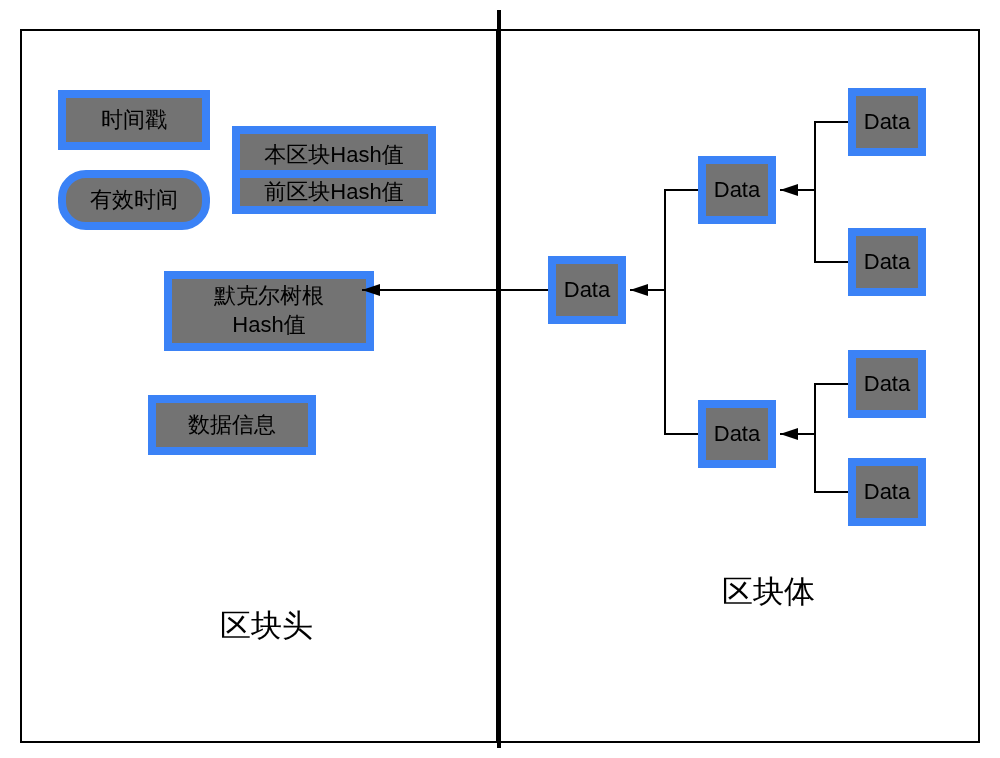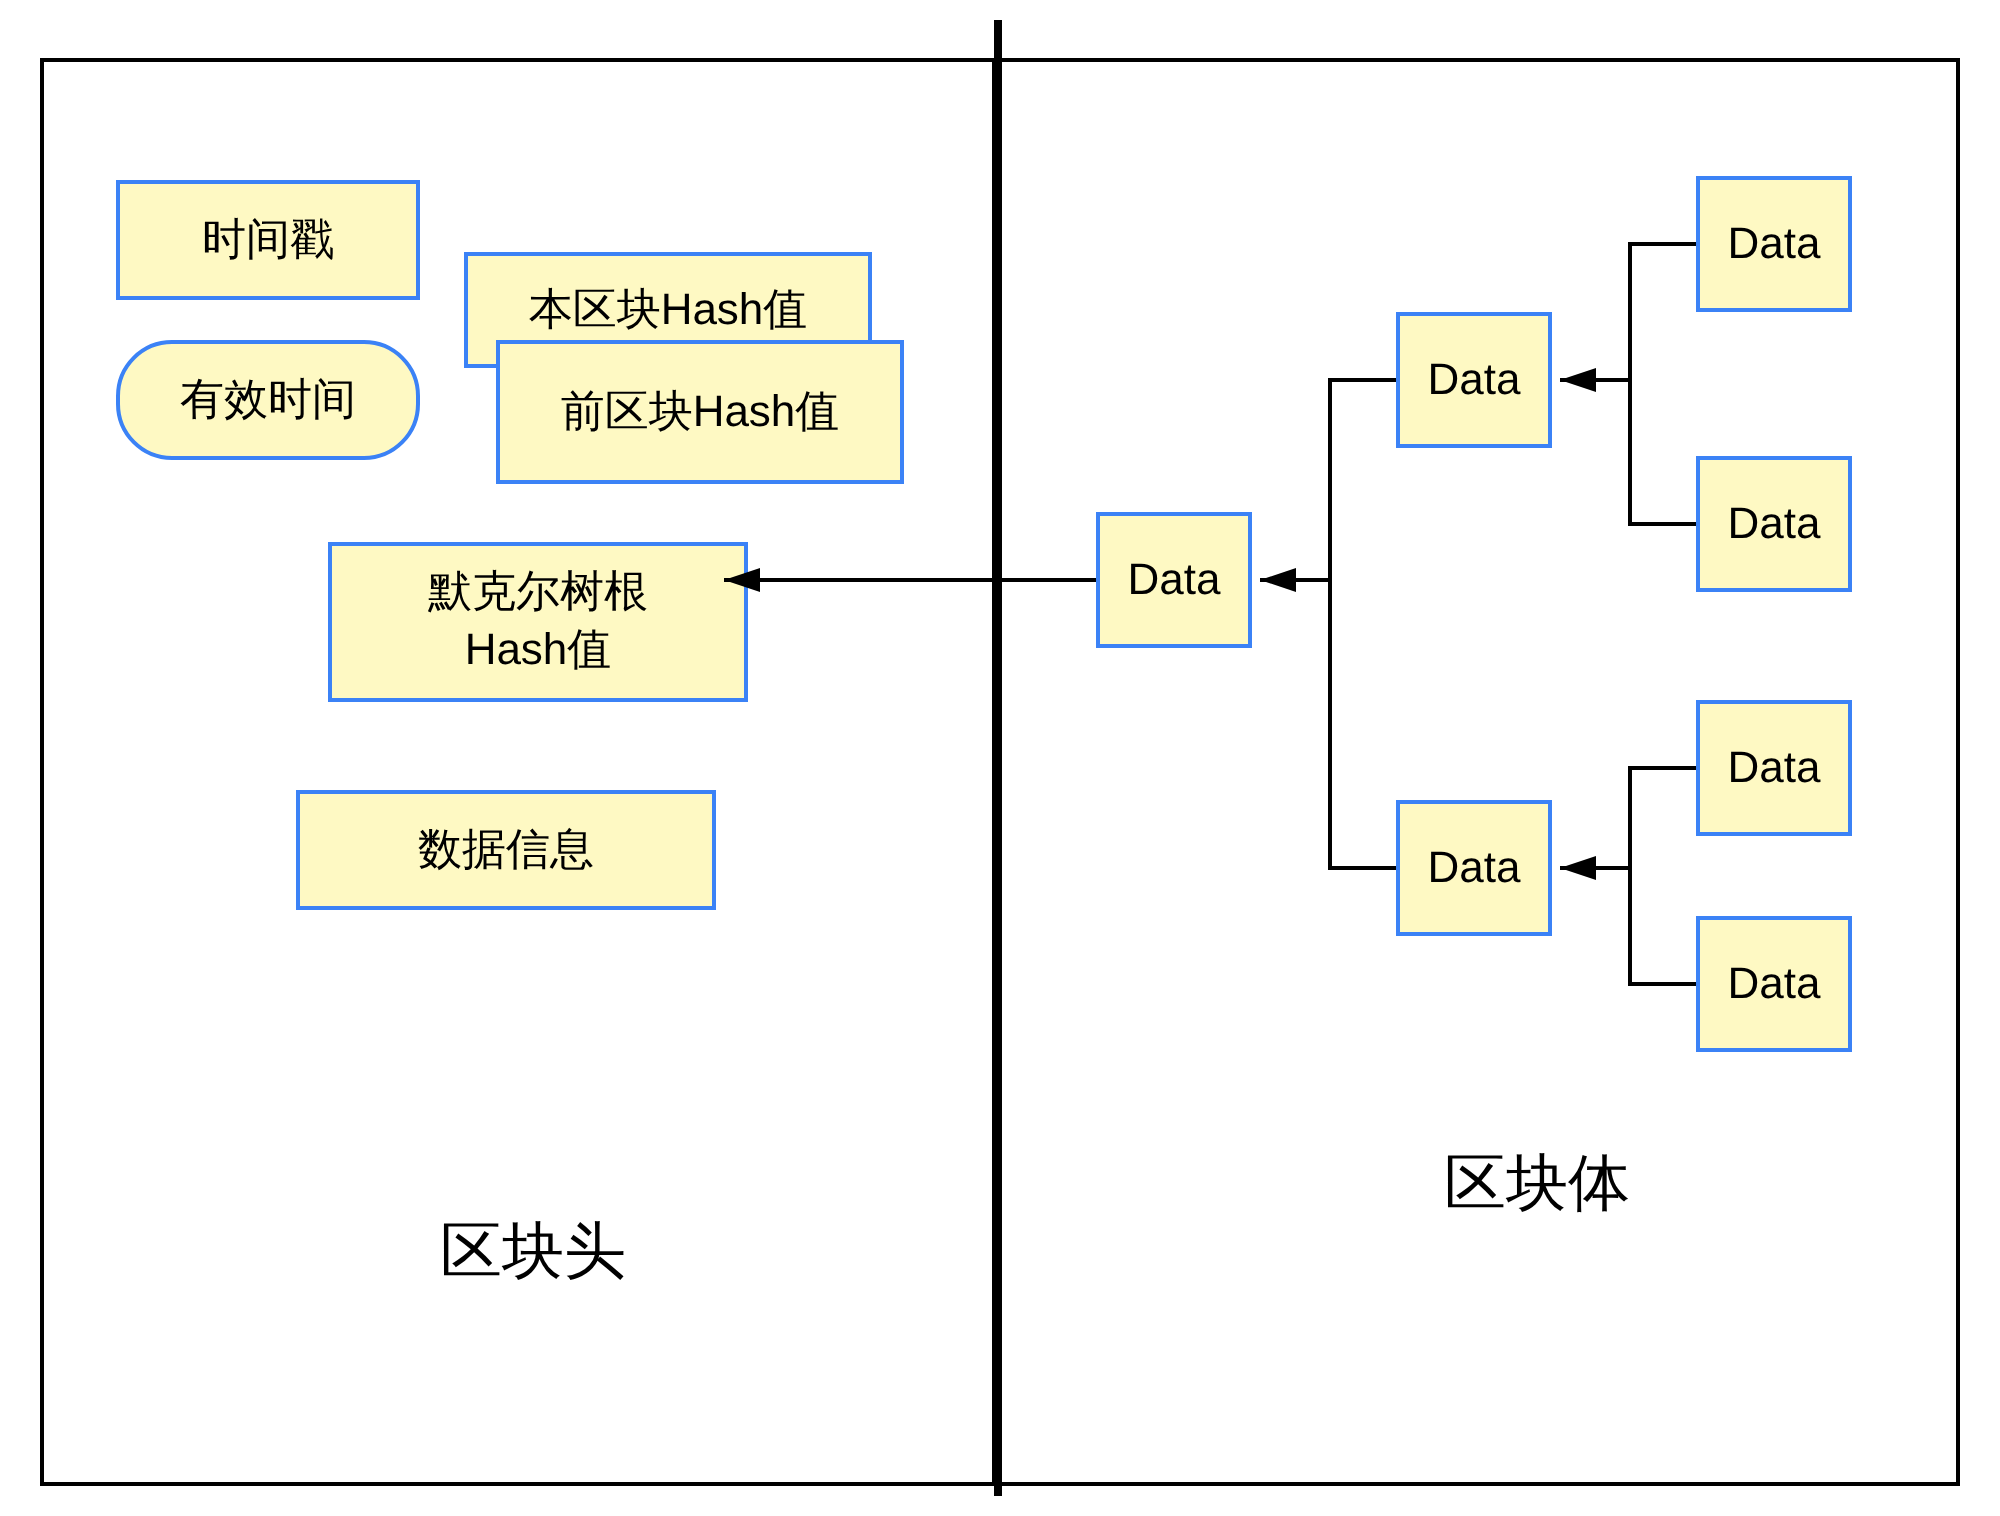--- a/index.html
+++ b/index.html
@@ -9,22 +9,22 @@
     color: #000;
   }
   .canvas {
     position: relative;
     width: 1000px;
     height: 758px;
     background: #fff;
   }
   .box {
     position: absolute;
-    border: 2px solid #3b82f6;
-    background: #fef9c3;
+    border: 8px solid #3b82f6;
+    background: #737373;
     display: flex;
     align-items: center;
     justify-content: center;
     text-align: center;
     box-sizing: border-box;
     line-height: 1.3;
   }
   .frame-left {
     left: 20px; top: 29px;
     width: 478px; height: 714px;
@@ -63,26 +63,26 @@
   <div class="frame-left"></div>
   <div class="frame-right"></div>
   <div class="divider"></div>
 
   <div class="box" style="left:58px;top:90px;width:152px;height:60px;">时间戳</div>
 
   <div class="box" style="left:232px;top:90px;width:204px;height:58px;margin-top:36px;">本区块Hash值</div>
 
   <div class="box" style="left:58px;top:170px;width:152px;height:60px;border-radius:28px;">有效时间</div>
 
-  <div class="box" style="left:232px;top:170px;width:204px;height:72px;margin-left:16px;">前区块Hash值</div>
+  <div class="box" style="left:232px;top:170px;width:204px;height:44px;">前区块Hash值</div>
 
   <div class="box" style="left:164px;top:250px;width:210px;height:80px;white-space:pre-line;margin-top:21px;">默克尔树根
 Hash值</div>
 
-  <div class="box" style="left:148px;top:395px;width:210px;height:60px;">数据信息</div>
+  <div class="box" style="left:148px;top:395px;width:168px;height:60px;">数据信息</div>
 
   <div class="box" style="left:548px;top:256px;width:78px;height:68px;">Data</div>
 
   <div class="box" style="left:698px;top:156px;width:78px;height:68px;">Data</div>
 
   <div class="box" style="left:698px;top:400px;width:78px;height:68px;">Data</div>
 
   <div class="box" style="left:848px;top:88px;width:78px;height:68px;">Data</div>
   <div class="box" style="left:848px;top:228px;width:78px;height:68px;">Data</div>
   <div class="box" style="left:848px;top:350px;width:78px;height:68px;">Data</div>

